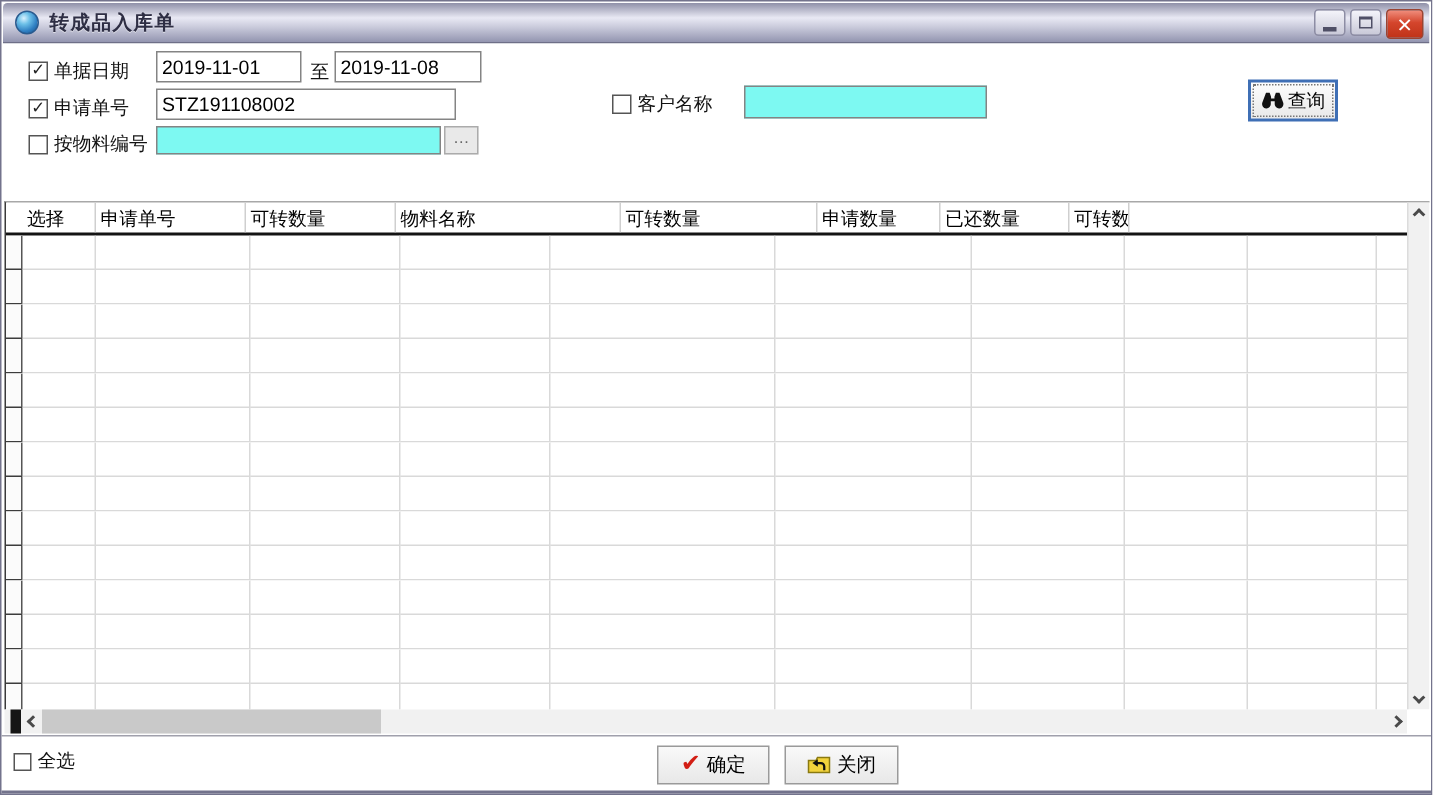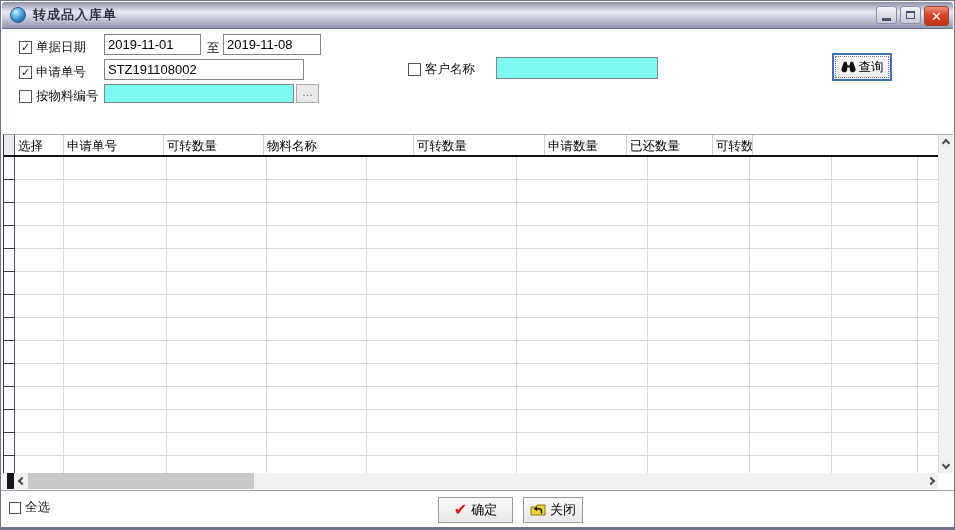--- a/index.html
+++ b/index.html
@@ -35,21 +35,21 @@
   .browse-btn { position:absolute; left:295px; top:83px; width:23px; height:19px; background:#e9e9e9;
     border:1px solid #ababab; font-size:11px; color:#666; text-align:center; line-height:15px; }
   .search-btn { position:absolute; left:831px; top:52px; width:60px; height:28px;
     border:2px solid #3f6fb5; background:linear-gradient(180deg,#fdfdfd,#e9e9e9);
     display:flex; align-items:center; justify-content:center; gap:3px; font-size:12.5px; color:#000;
     outline:1px dotted #777; outline-offset:-4px; cursor:default; }
 
   
   .grid { position:absolute; left:2px; top:133px; width:950px; height:339px;
     border-top:1px solid #a8a8a8; border-left:1px solid #3a3a3a; background:#fff; overflow:hidden; }
-  .ghead { display:flex; height:22px; width:935px; border-bottom:2px solid #141414; overflow:hidden; }
+  .ghead { display:flex; height:22px; width:935px; border-bottom:2px solid #141414; overflow:hidden;align-items:flex-end; }
   .corner { width:11px; flex:0 0 11px; background:#ececec; border-right:1px solid #555; }
   .hcell { flex:0 0 auto; font-size:12.5px; color:#000; padding:3px 0 0 3px; border-right:1px solid #cfcfcf;
     white-space:nowrap; overflow:hidden; }
   .gbody { width:935px; }
   .grow { display:flex; height:23px; width:935px; overflow:hidden; }
   .ind { width:11px; flex:0 0 11px; background:#fbfbfb; border-right:1px solid #555; border-bottom:1px solid #3c3c3c; }
   .gcell { flex:0 0 auto; border-right:1px solid #d9d9d9; border-bottom:1px solid #d9d9d9; }
 
   
   .vscroll { position:absolute; right:0; top:0; bottom:0; width:15px; background:#f1f1f1; border-left:1px solid #dcdcdc; }
@@ -64,21 +64,21 @@
   .hs-thumb { position:absolute; left:25px; top:0; width:226px; height:16px; background:#c9c9c9; }
 
   .footer-sep { position:absolute; left:0; right:0; top:489px; height:1px; background:#a0a0ac; }
 
   
   .footer-cb { position:absolute; left:8px; top:498px; }
   .fbtn { position:absolute; top:496px; height:26px; background:linear-gradient(180deg,#f9f9f9,#e8e8e8);
     border:1px solid #9a9a9a; display:flex; align-items:center; justify-content:center; gap:4px;
     font-size:13px; color:#000; cursor:default; }
   .btn-ok { left:437px; width:75px; }
-  .btn-close2 { left:522px; width:60px; }
+  .btn-close2 { left:522px; width:76px; }
   .ok-check { color:#d21e14; font-size:16px; font-weight:bold; line-height:1; }
   .bottom-border { position:absolute; left:0; right:0; bottom:0; height:2px; background:#73738c; }
 </style>
 </head>
 <body>
 
 <div class="window">
 
   <div class="titlebar">
     <div class="app-icon"></div>

